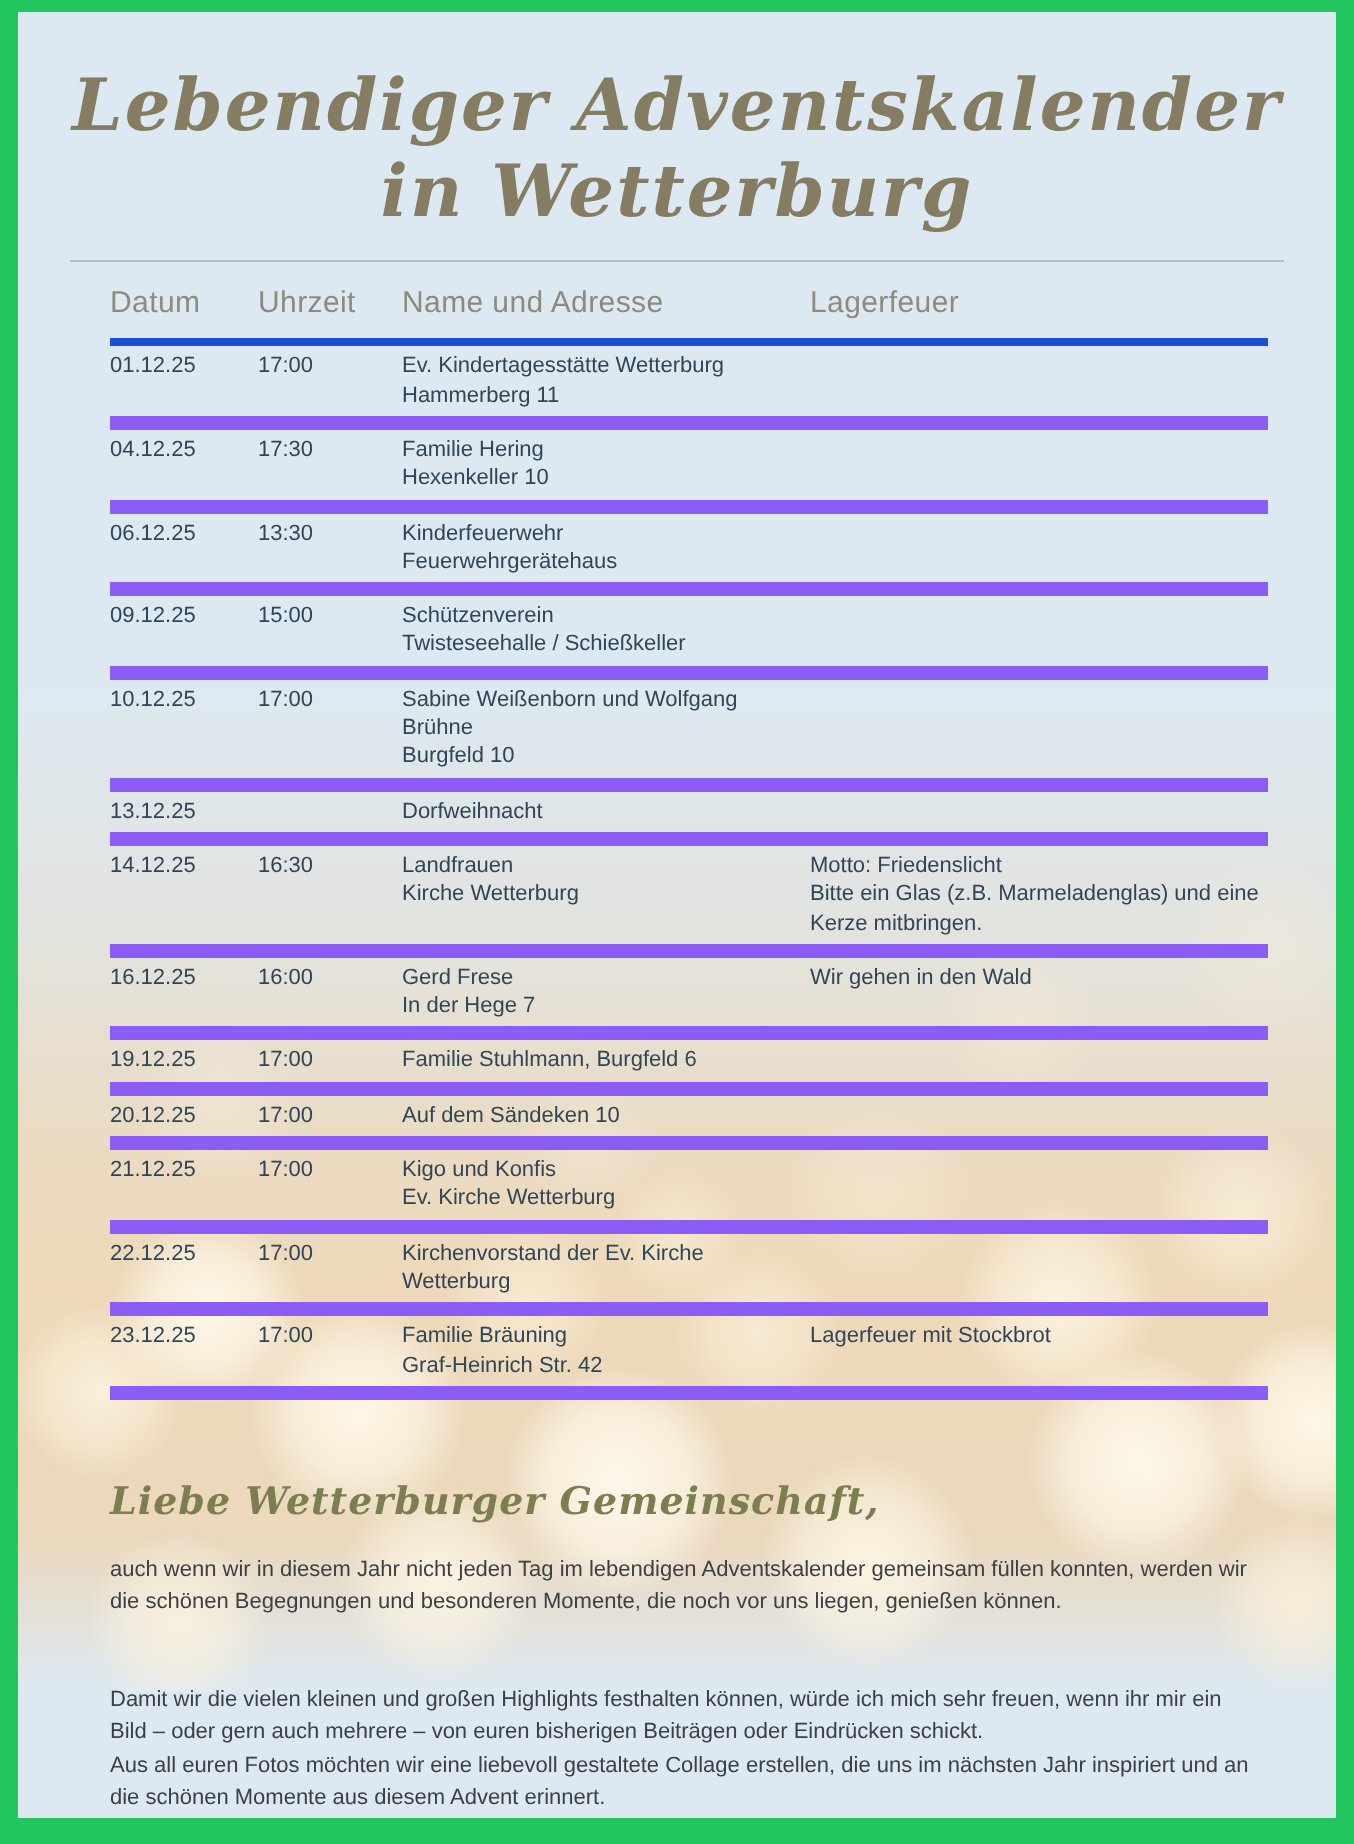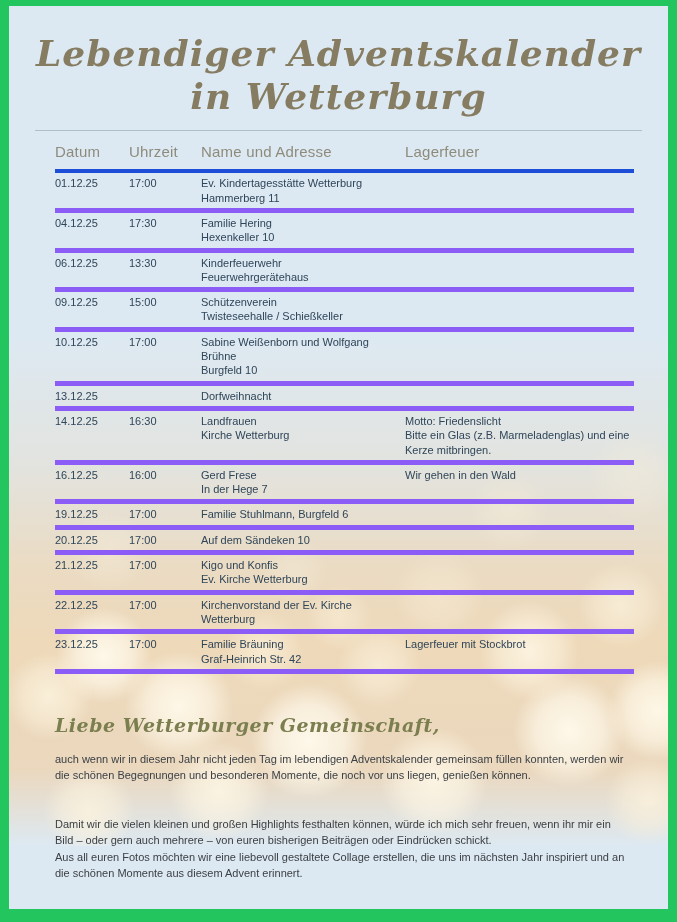--- a/index.html
+++ b/index.html
@@ -30,21 +30,21 @@
       radial-gradient(circle at 285px 235px, rgba(246,238,220,0.40) 0px, rgba(246,238,220,0.22) 18px, rgba(246,238,220,0) 33px),
       radial-gradient(circle at 370px 330px, rgba(250,240,219,0.75) 0px, rgba(250,240,219,0.42) 24px, rgba(250,240,219,0) 42px),
       linear-gradient(180deg, rgba(236,217,188,0) 0%, rgba(236,217,188,0.35) 25%, rgba(238,216,184,0.80) 45%,
                       rgba(239,216,182,0.95) 60%, rgba(236,214,184,0.90) 85%, rgba(236,217,188,0) 100%);}
   .content{position:relative;z-index:1;}
   .title{margin:26px 26px 0;text-align:center;font-family:"DejaVu Serif",serif;font-style:italic;
          font-weight:bold;font-size:36px;letter-spacing:1px;color:#857c61;line-height:1.2;}
   .rule{height:0;border-top:1px solid #aebfcc;margin:12px 26px 0;}
   .tbl{margin:0 34px 0 46px;}
   .tr{display:grid;grid-template-columns:74px 72px 204px 1fr;column-gap:0;
-      border-bottom:5px solid #8b5cf6;padding:3px 0;align-items:start;}
+      border-bottom:7px solid #8b5cf6;padding:3px 0;align-items:start;}
   .thead{border-bottom:4px solid #1d4ed8;padding:12px 0 9px;color:#8e8b7c;font-size:15px;}
   .thead .hc{font-weight:400;letter-spacing:0.2px;}
   .cell{font-size:11px;line-height:1.3;color:#2f4558;}
   .cell-remark{white-space:pre-line;padding-right:4px;}
   .script{font-family:"DejaVu Serif",serif;font-style:italic;font-weight:bold;}
   .salutation{margin:40px 0 0 46px;font-size:19px;letter-spacing:0.5px;color:#7b7e4f;line-height:1.2;}
   .para{margin:14px 40px 0 46px;font-size:11px;line-height:1.5;color:#3c4045;white-space:pre-line;}
   .para + .para{margin-top:32px;}
 </style>
 </head>

